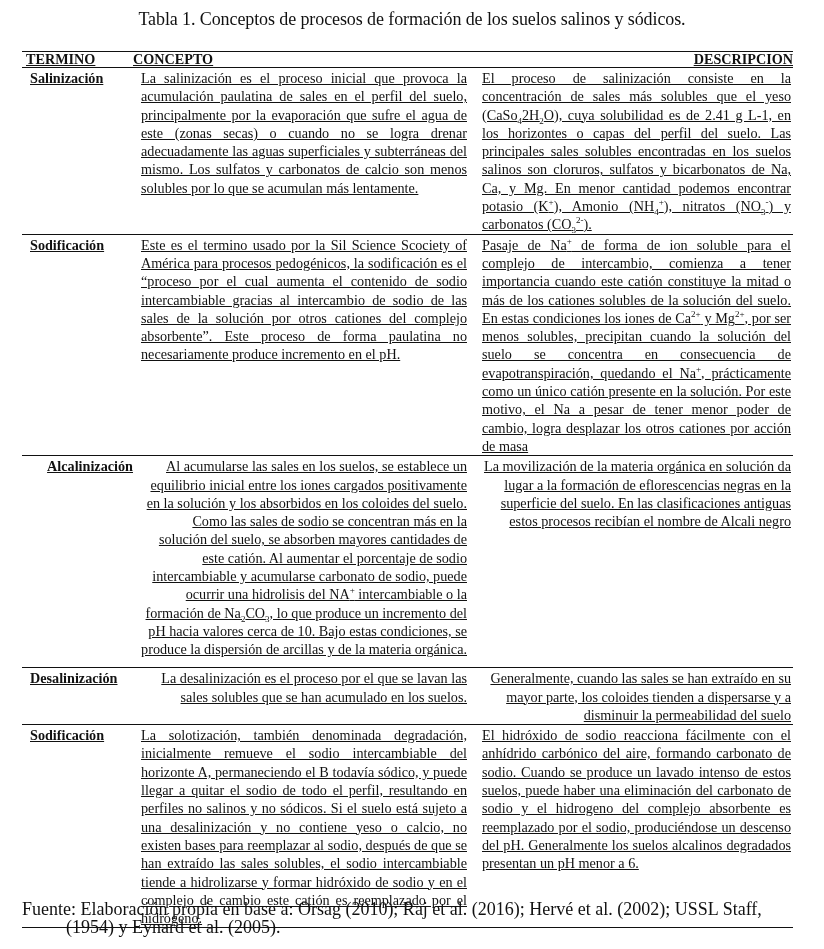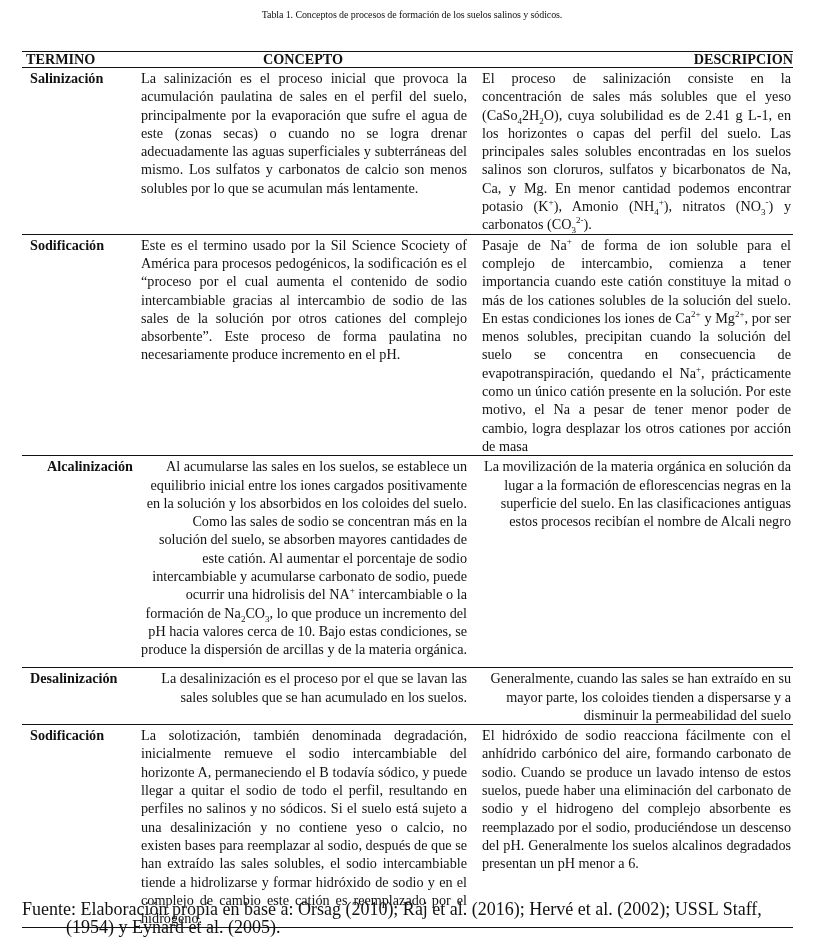--- a/index.html
+++ b/index.html
@@ -3,37 +3,37 @@
 <meta charset="utf-8">
 <style>
   html, body { margin: 0; padding: 0; background: #ffffff; }
   body {
     width: 824px; height: 949px; overflow: hidden; position: relative;
     font-family: "Liberation Serif", "DejaVu Serif", serif;
     color: #111111;
   }
   .caption {
     position: absolute; top: 9px; left: 0; width: 824px;
-    text-align: center; font-size: 10px; letter-spacing: -0.1px;
+    text-align: center; font-size: 18px; letter-spacing: -0.1px;
   }
   table.doc {
     position: absolute; top: 51px; left: 22px; width: 771px;
     border-collapse: collapse; table-layout: fixed;
-    font-size: 14.2px; line-height: 18.3px;
+    font-size: 14.2px; line-height: 18.3px; text-decoration: underline;
   }
   table.doc col.c1 { width: 111px; }
   table.doc col.c2 { width: 340px; }
   table.doc col.c3 { width: 320px; }
   table.doc thead th {
     border-top: 1.5px solid #111; border-bottom: 1.5px solid #111;
     font-weight: bold; font-size: 14.2px; padding: 0 0 0 0; height: 15px;
     line-height: 15px; vertical-align: middle;
   }
   table.doc thead th.t1 { text-align: left; padding-left: 4px; }
-  table.doc thead th.t2 { text-align: center; }
+  table.doc thead th.t2 { text-align: left; }
   table.doc thead th.t3 { text-align: right; }
   table.doc tbody tr td {
     border-bottom: 1.5px solid #111; vertical-align: top;
     padding: 1px 0 0 0;
   }
   table.doc tbody tr.last td { border-bottom: 1.5px solid #111; }
   td.term { font-weight: bold; padding-left: 8px !important; }
   td.concept { text-align: justify; padding-left: 8px !important; padding-right: 6px !important; }
   td.desc { text-align: justify; padding-left: 9px !important; padding-right: 2px !important; margin-top: 40px; }
   tr.r1 td { height: 158px; }

